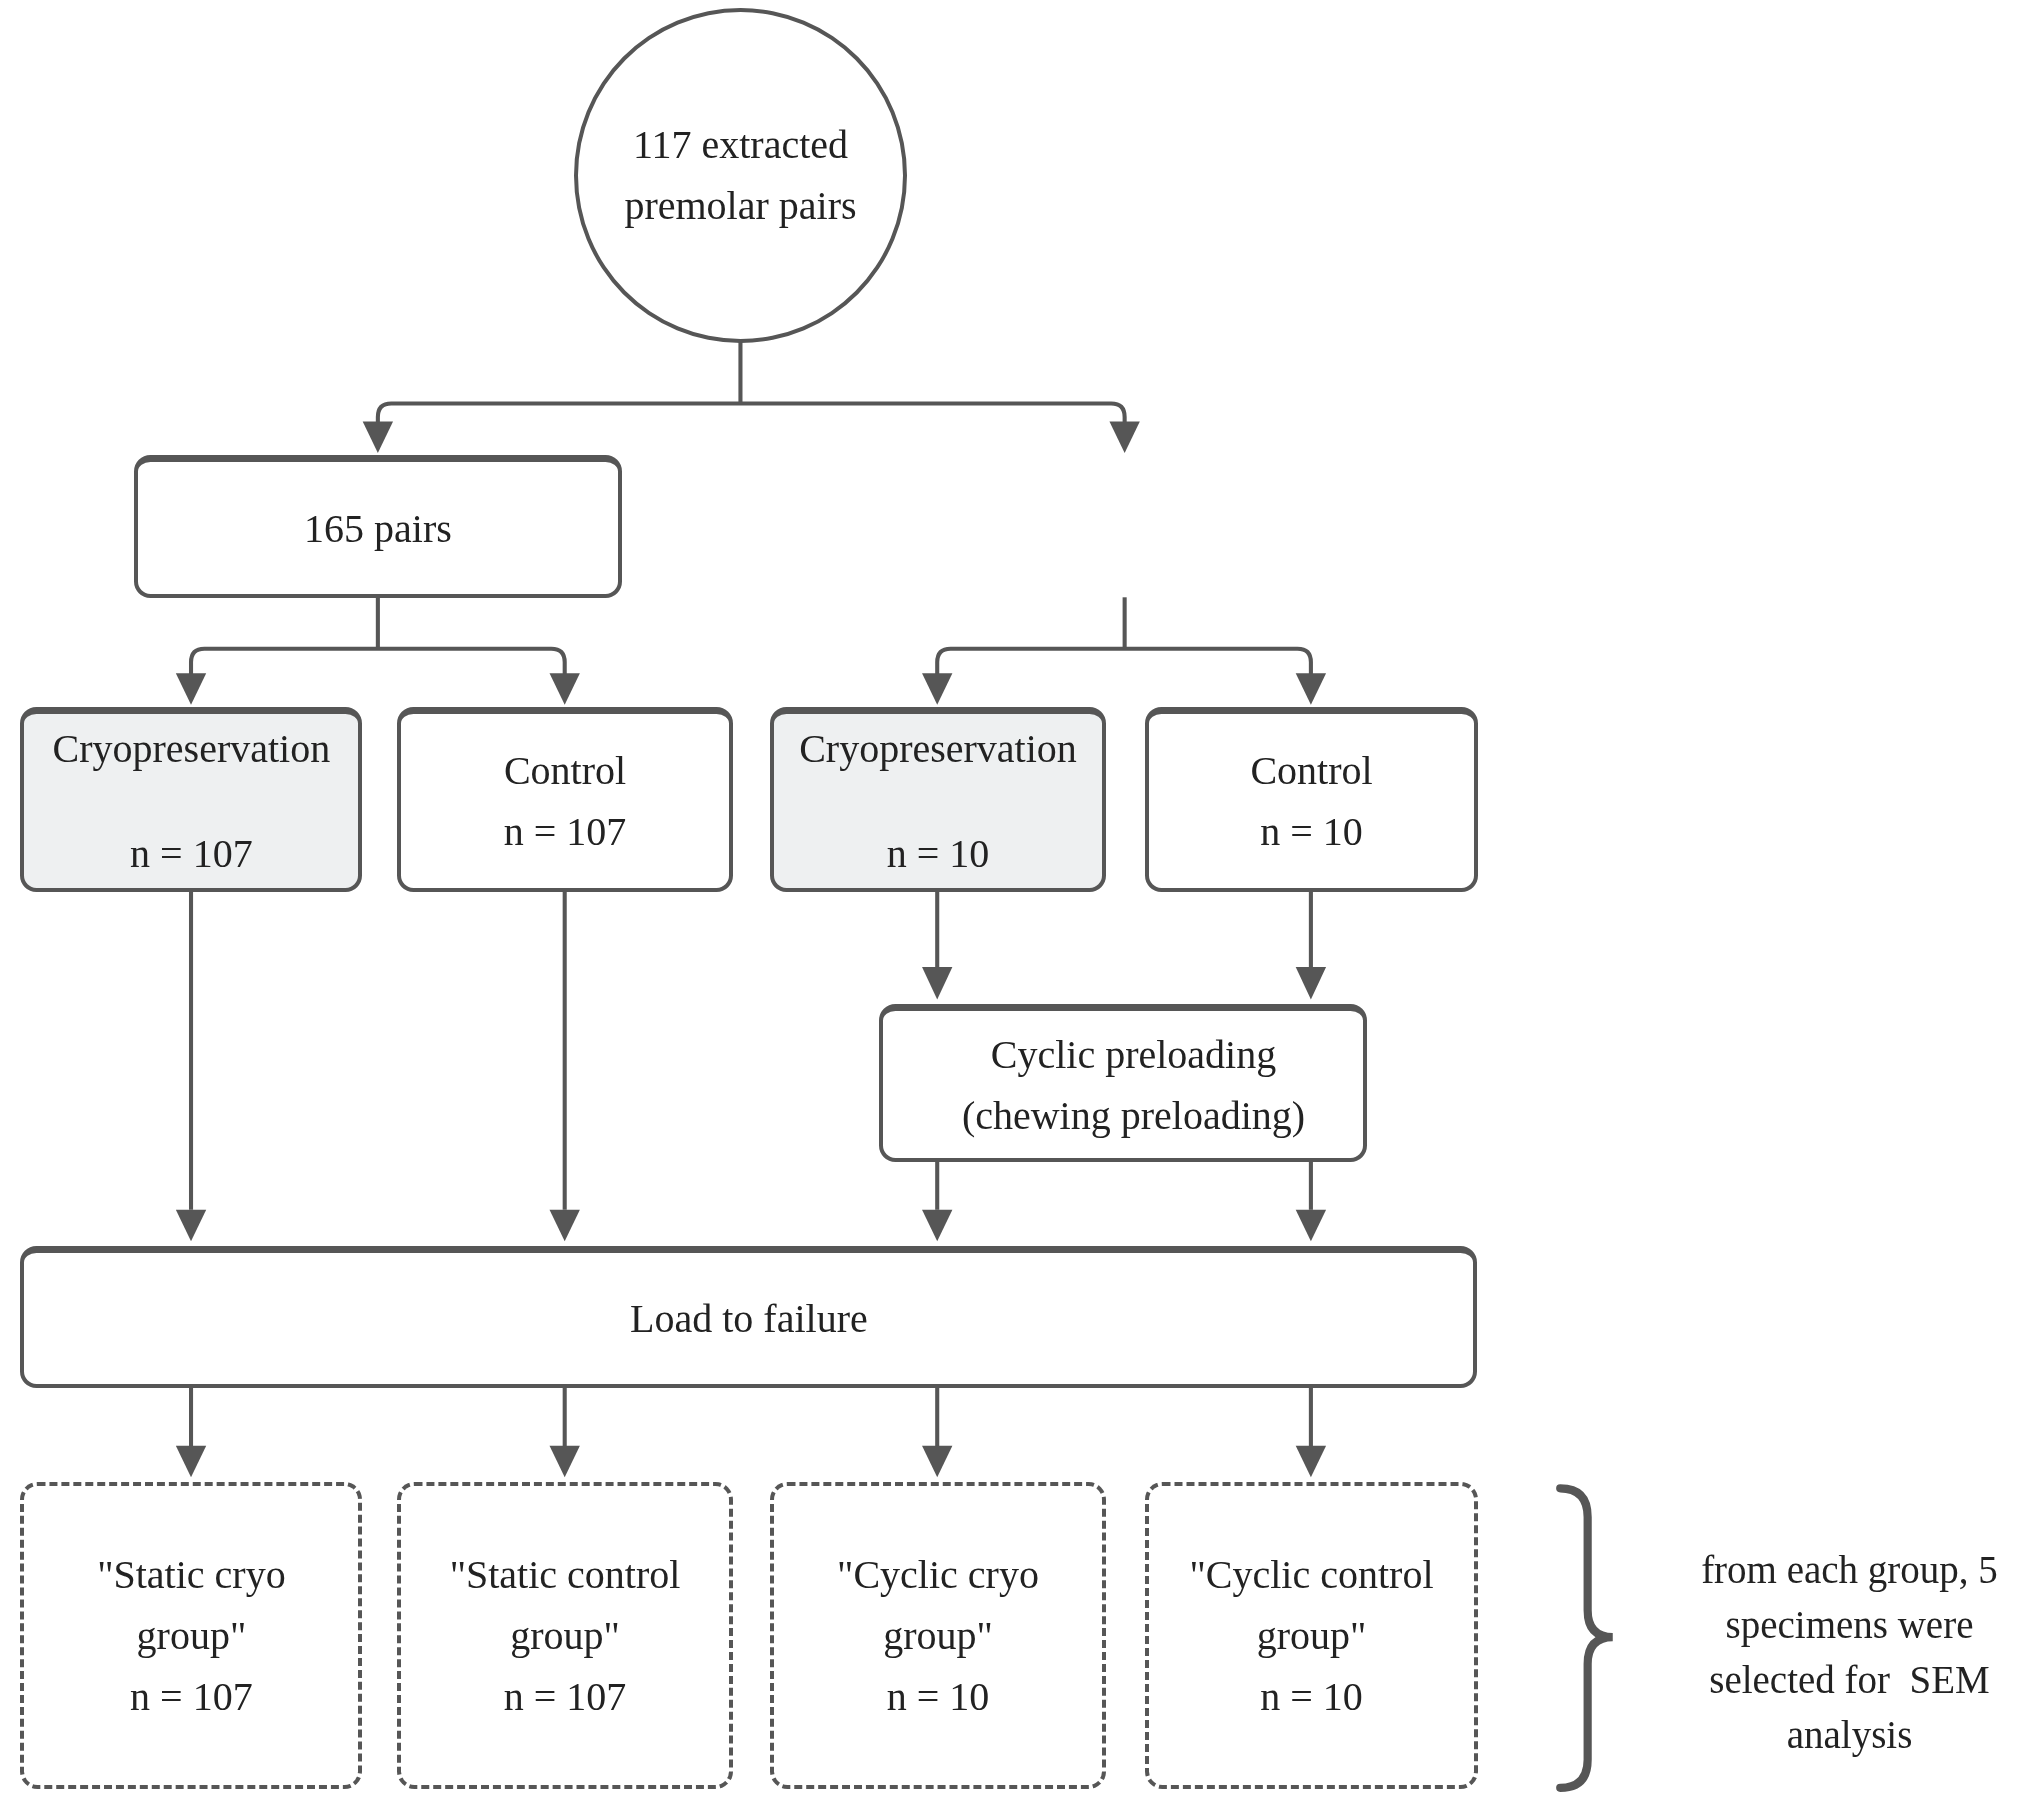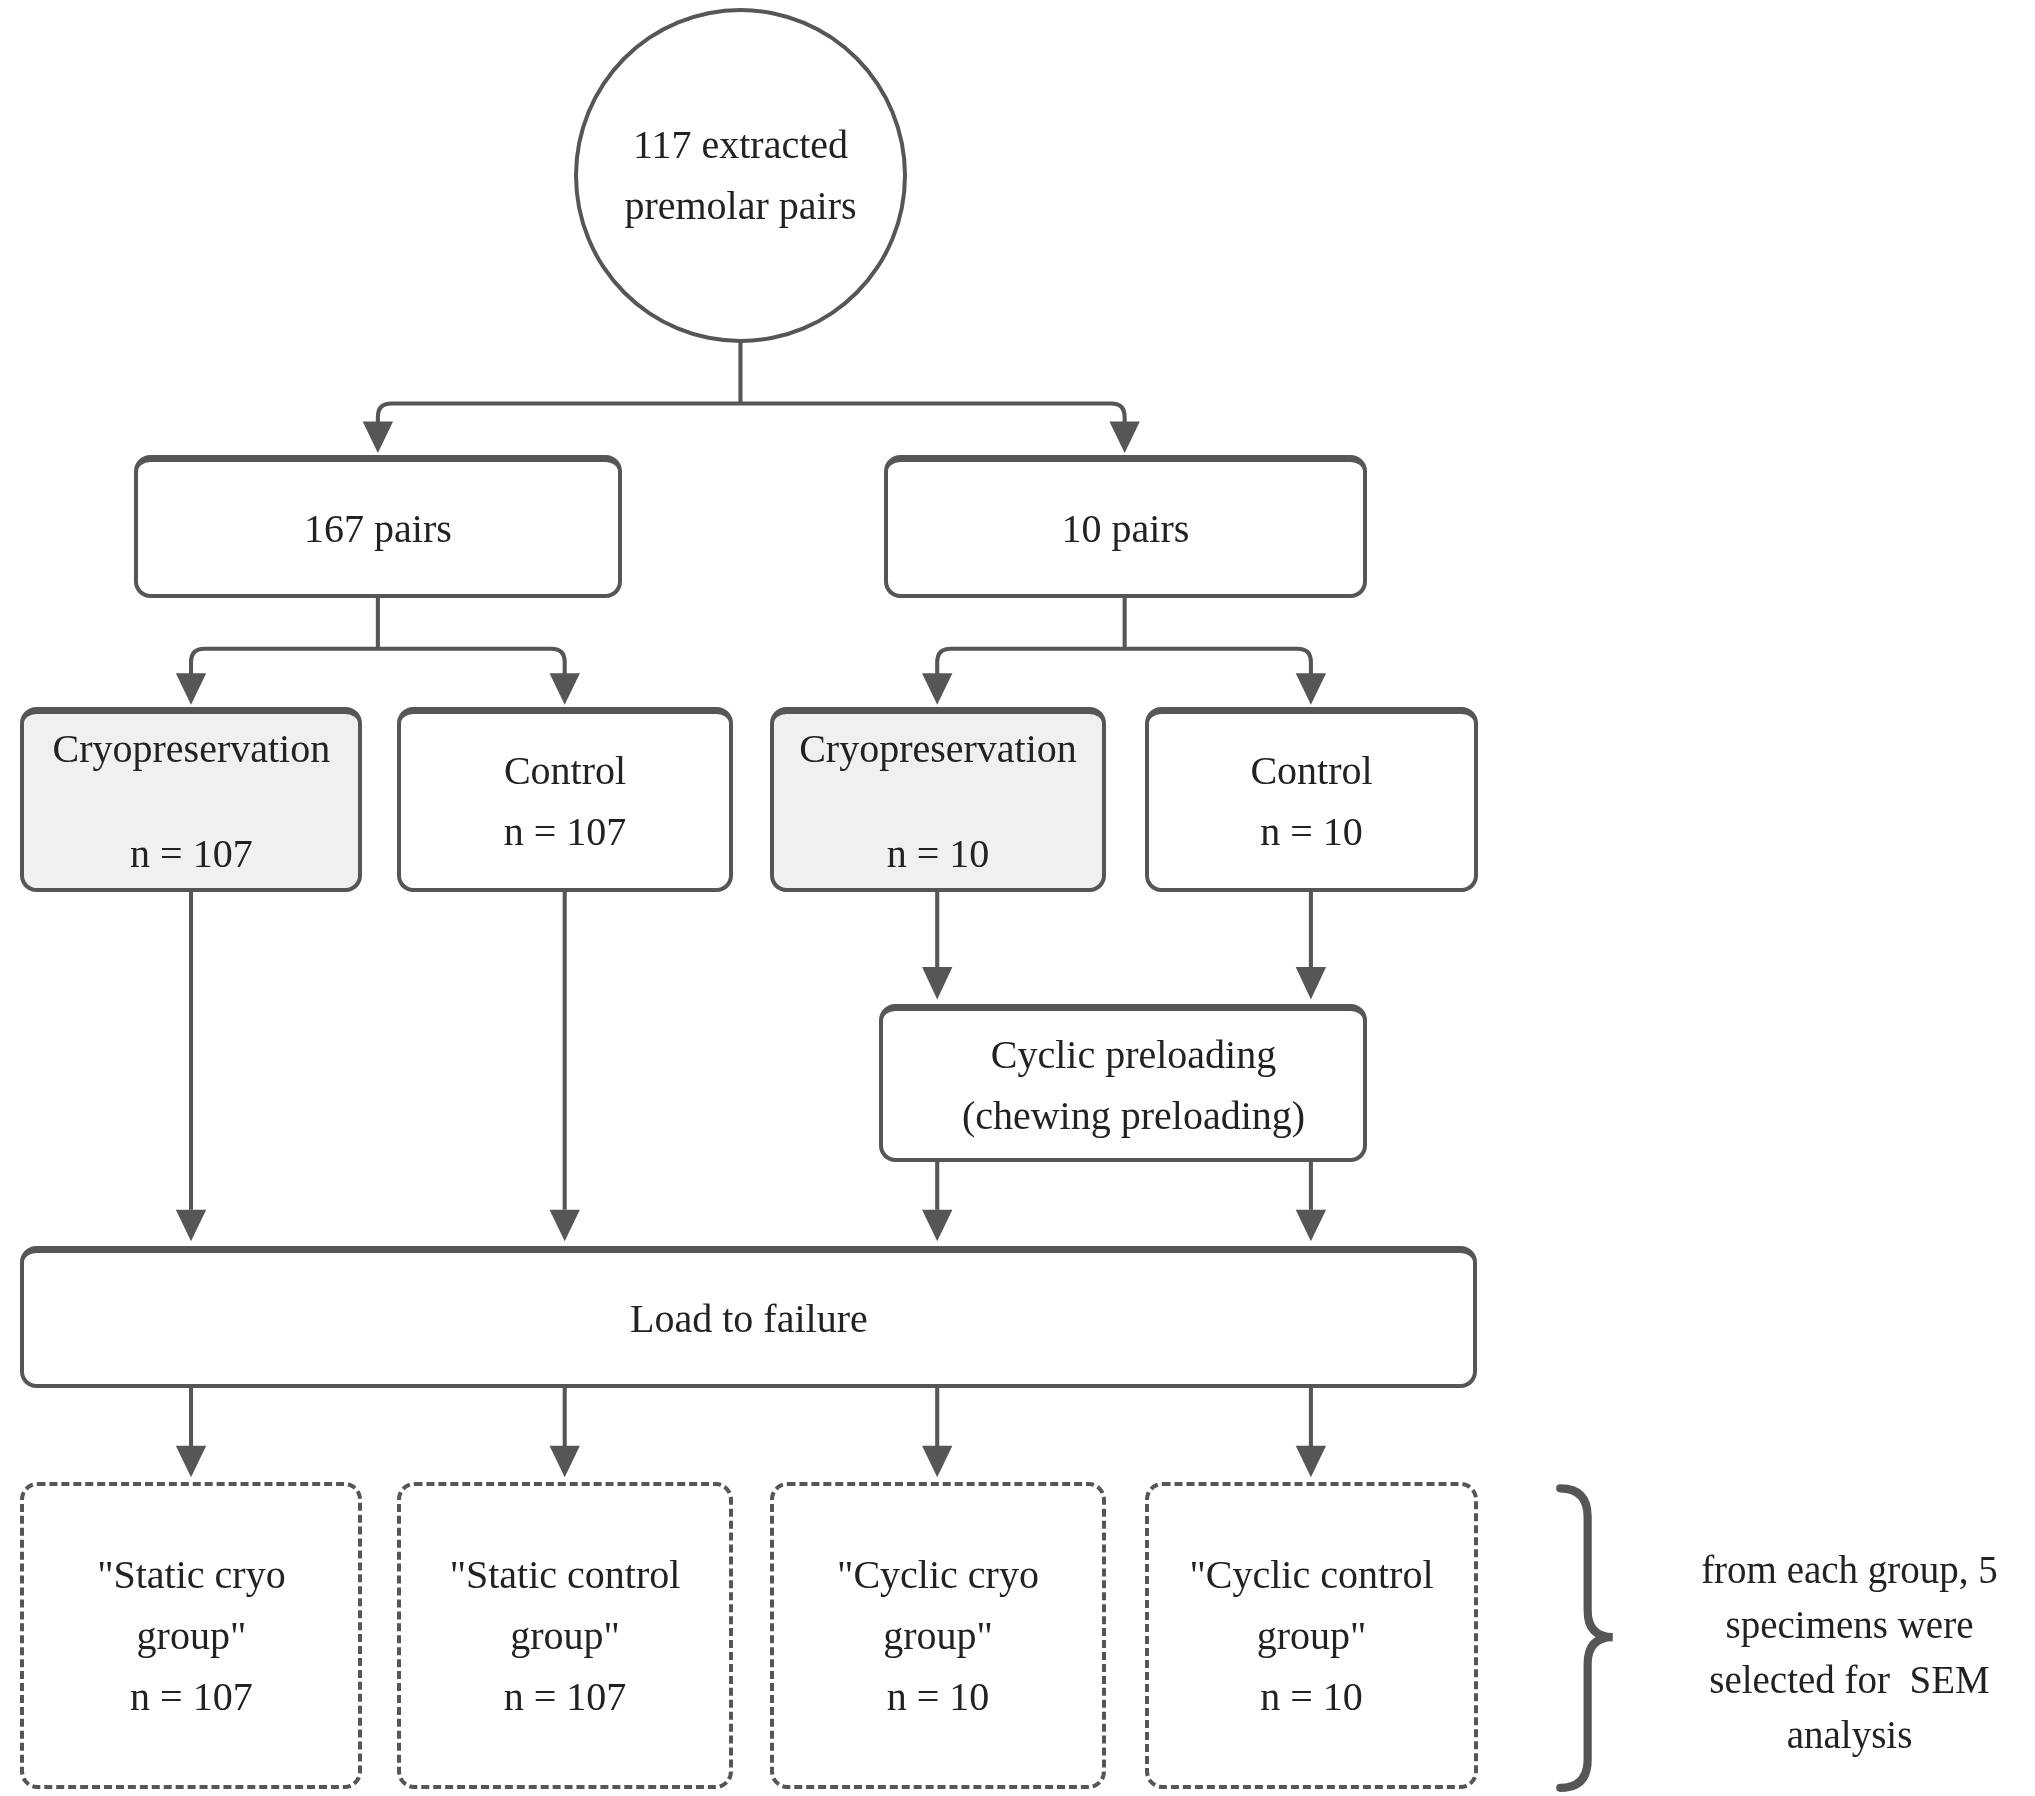--- a/index.html
+++ b/index.html
@@ -92,24 +92,21 @@
 
     <path class="brace" d="M2672 2549 Q2719 2549 2719 2598 V2758 Q2719 2804 2762 2804 Q2719 2804 2719 2850 V3014 Q2719 3062 2672 3062"></path>
   </svg>
 
   <div class="node ellipse" style="left:574px;top:7.6px;width:333px;height:335px;">
     <div class="line">117 extracted</div>
     <div class="line">premolar pairs</div>
   </div>
 
   <div class="node" style="left:134px;top:455px;width:488px;height:143px;">
-    <div class="line">167 pairs</div>
-  </div>
-  <div class="node" style="left:884px;top:455px;width:483px;height:143px;">
-    <div class="line">10 pairs</div>
+    <div class="line">165 pairs</div>
   </div>
 
   <div class="node grey" style="left:20.4px;top:707px;width:342px;height:185px;">
     <div class="line">Cryopreservation</div>
     <div class="line">n = 107</div>
   </div>
   <div class="node" style="left:397px;top:707px;width:336px;height:185px;">
     <div class="line">Control</div>
     <div class="line">n = 107</div>
   </div>

